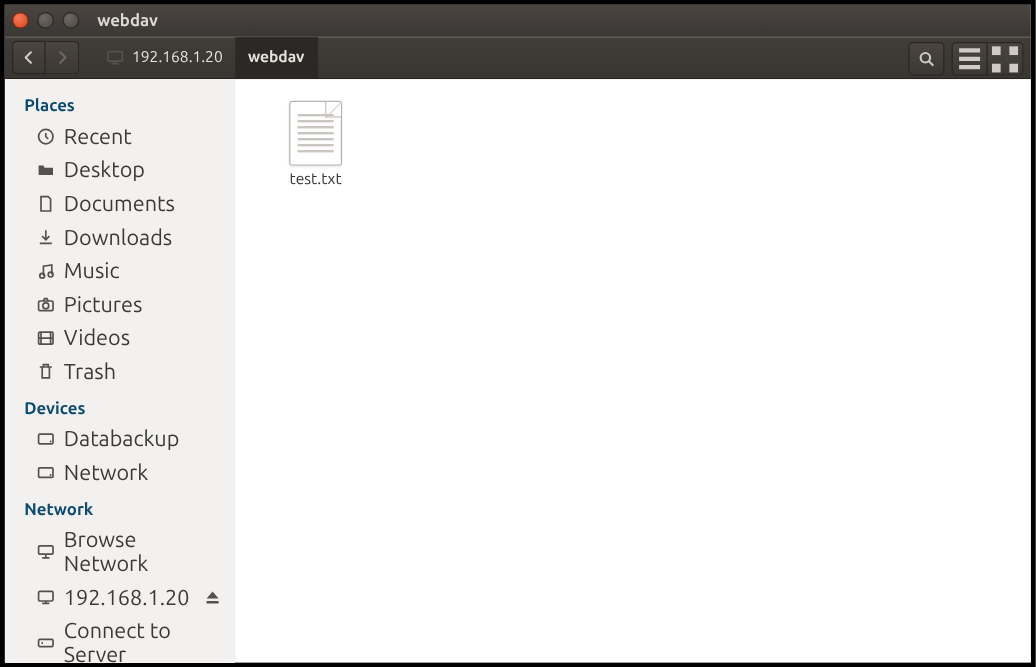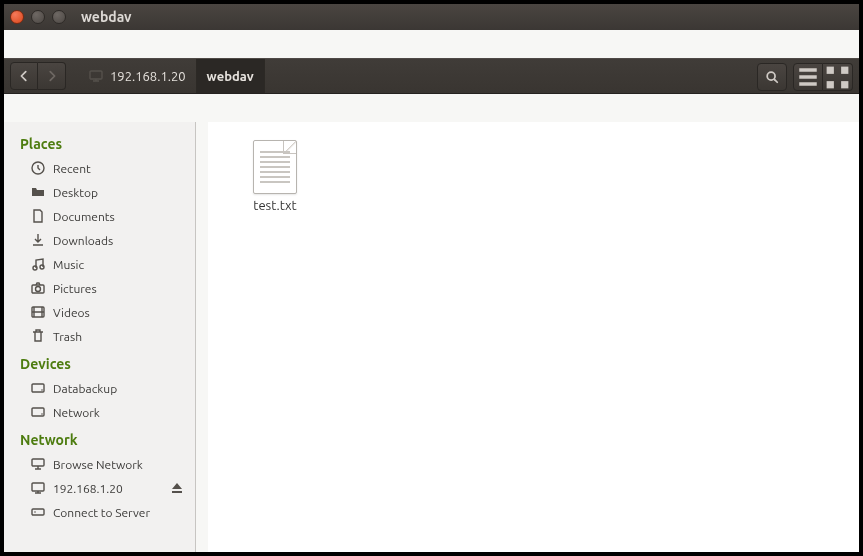--- a/index.html
+++ b/index.html
@@ -1,17 +1,17 @@
 <!DOCTYPE html>
 <html><head>
 <meta charset="utf-8">
 <style>
   * { box-sizing: border-box; margin: 0; padding: 0; }
   html, body { width: 863px; height: 556px; font-family: "Ubuntu", "Segoe UI", sans-serif; font-size: 13px; background: #000; overflow: hidden; }
-  .frame { position: absolute; inset: 0; border: 4px solid #000; background: #f7f7f5; display: flex; flex-direction: column; gap: 28px; }
+  .frame { position: absolute; inset: 0; border: 4px solid #000; background: #f7f7f5; display: flex; flex-direction: column; }
 
   
   .titlebar { height: 26px; background: linear-gradient(#4a4541, #3b3734); display: flex; align-items: center; padding: 0 6px; gap: 7px; }
   .tb-btn { width: 14px; height: 14px; border-radius: 50%; display: inline-block; }
   .tb-close { background: radial-gradient(circle at 35% 30%, #f4795a, #d9471b); border: 1px solid #7a2a12; }
   .tb-min, .tb-max { background: radial-gradient(circle at 35% 30%, #6e6864, #4c4743); border: 1px solid #2e2a27; }
   .titlebar-title { margin-left: 8px; color: #ddd9d5; font-weight: bold; font-size: 14px; }
 
   
   .toolbar { height: 36px; background: linear-gradient(#403c38, #393531); border-top: 1px solid #4f4a46; border-bottom: 1px solid #252220; display: flex; align-items: stretch; padding: 0 6px; gap: 4px; }
@@ -26,26 +26,26 @@
   .spacer { flex: 1; }
   .tool-btn { width: 30px; height: 28px; margin: 4px 2px; background: linear-gradient(#4a4541,#3b3733); border: 1px solid #2a2724; border-radius: 4px; color: #cfcac5; display: flex; align-items: center; justify-content: center; cursor: pointer; }
   .tool-cluster { display: flex; }
   .tool-cluster .tool-btn { border-radius: 0; margin-left: 0; margin-right: 0; }
   .tool-cluster .tool-btn:first-child { border-radius: 4px 0 0 4px; }
   .tool-cluster .tool-btn:last-child { border-radius: 0 4px 4px 0; border-left: none; }
 
   
   .body { flex: 1; display: flex; min-height: 0; }
   .sidebar { width: 192px; background: #f2f1f0; border-right: 1px solid #c7c5c2; padding: 6px 0; overflow-y: auto; }
-  .section-header { font-weight: bold; font-size: 14px; color: #4d7c0f; padding: 8px 16px 4px; }
-  .side-item { display: flex; align-items: center; gap: 7px; padding: 4px 10px 4px 26px; color: #3b3a38; font-size: 12px; cursor: pointer; position: relative; }
+  .section-header { font-weight: bold; font-size: 14px; color: #0c4a6e; padding: 8px 16px 4px; }
+  .side-item { display: flex; align-items: center; gap: 7px; padding: 4px 10px 4px 26px; color: #3b3a38; font-size: 18px; cursor: pointer; position: relative; }
   .side-item .eject { margin-left: auto; }
   .side-item svg { flex: 0 0 16px; }
 
-  .content { flex: 1; background: #fff; padding: 18px 22px; display: flex; flex-wrap: wrap; align-content: flex-start; gap: 24px; margin-left: 12px; }
+  .content { flex: 1; background: #fff; padding: 18px 22px; display: flex; flex-wrap: wrap; align-content: flex-start; gap: 24px; }
   .file { width: 90px; display: flex; flex-direction: column; align-items: center; gap: 4px; cursor: pointer; }
   .file-label { font-size: 13px; color: #333; text-align: center; }
 
   .doc-icon { width: 44px; height: 54px; background: #fff; border: 1px solid #b7b4af; border-radius: 2px; position: relative; box-shadow: 0 1px 2px rgba(0,0,0,.1); }
   .doc-icon::before { content: ""; position: absolute; top: 0; right: 0; width: 12px; height: 12px; background: linear-gradient(135deg, transparent 49%, #d6d2cd 50%, #fff 60%); border-left: 1px solid #c8c4bf; border-bottom: 1px solid #c8c4bf; }
   .doc-lines { position: absolute; top: 10px; left: 6px; right: 6px; bottom: 8px; }
   .doc-lines span { display: block; height: 2px; background: #c9c6c1; margin-bottom: 3px; }
 
   
   .ico { width: 16px; height: 16px; stroke: #55514c; stroke-width: 1.4; fill: none; }

